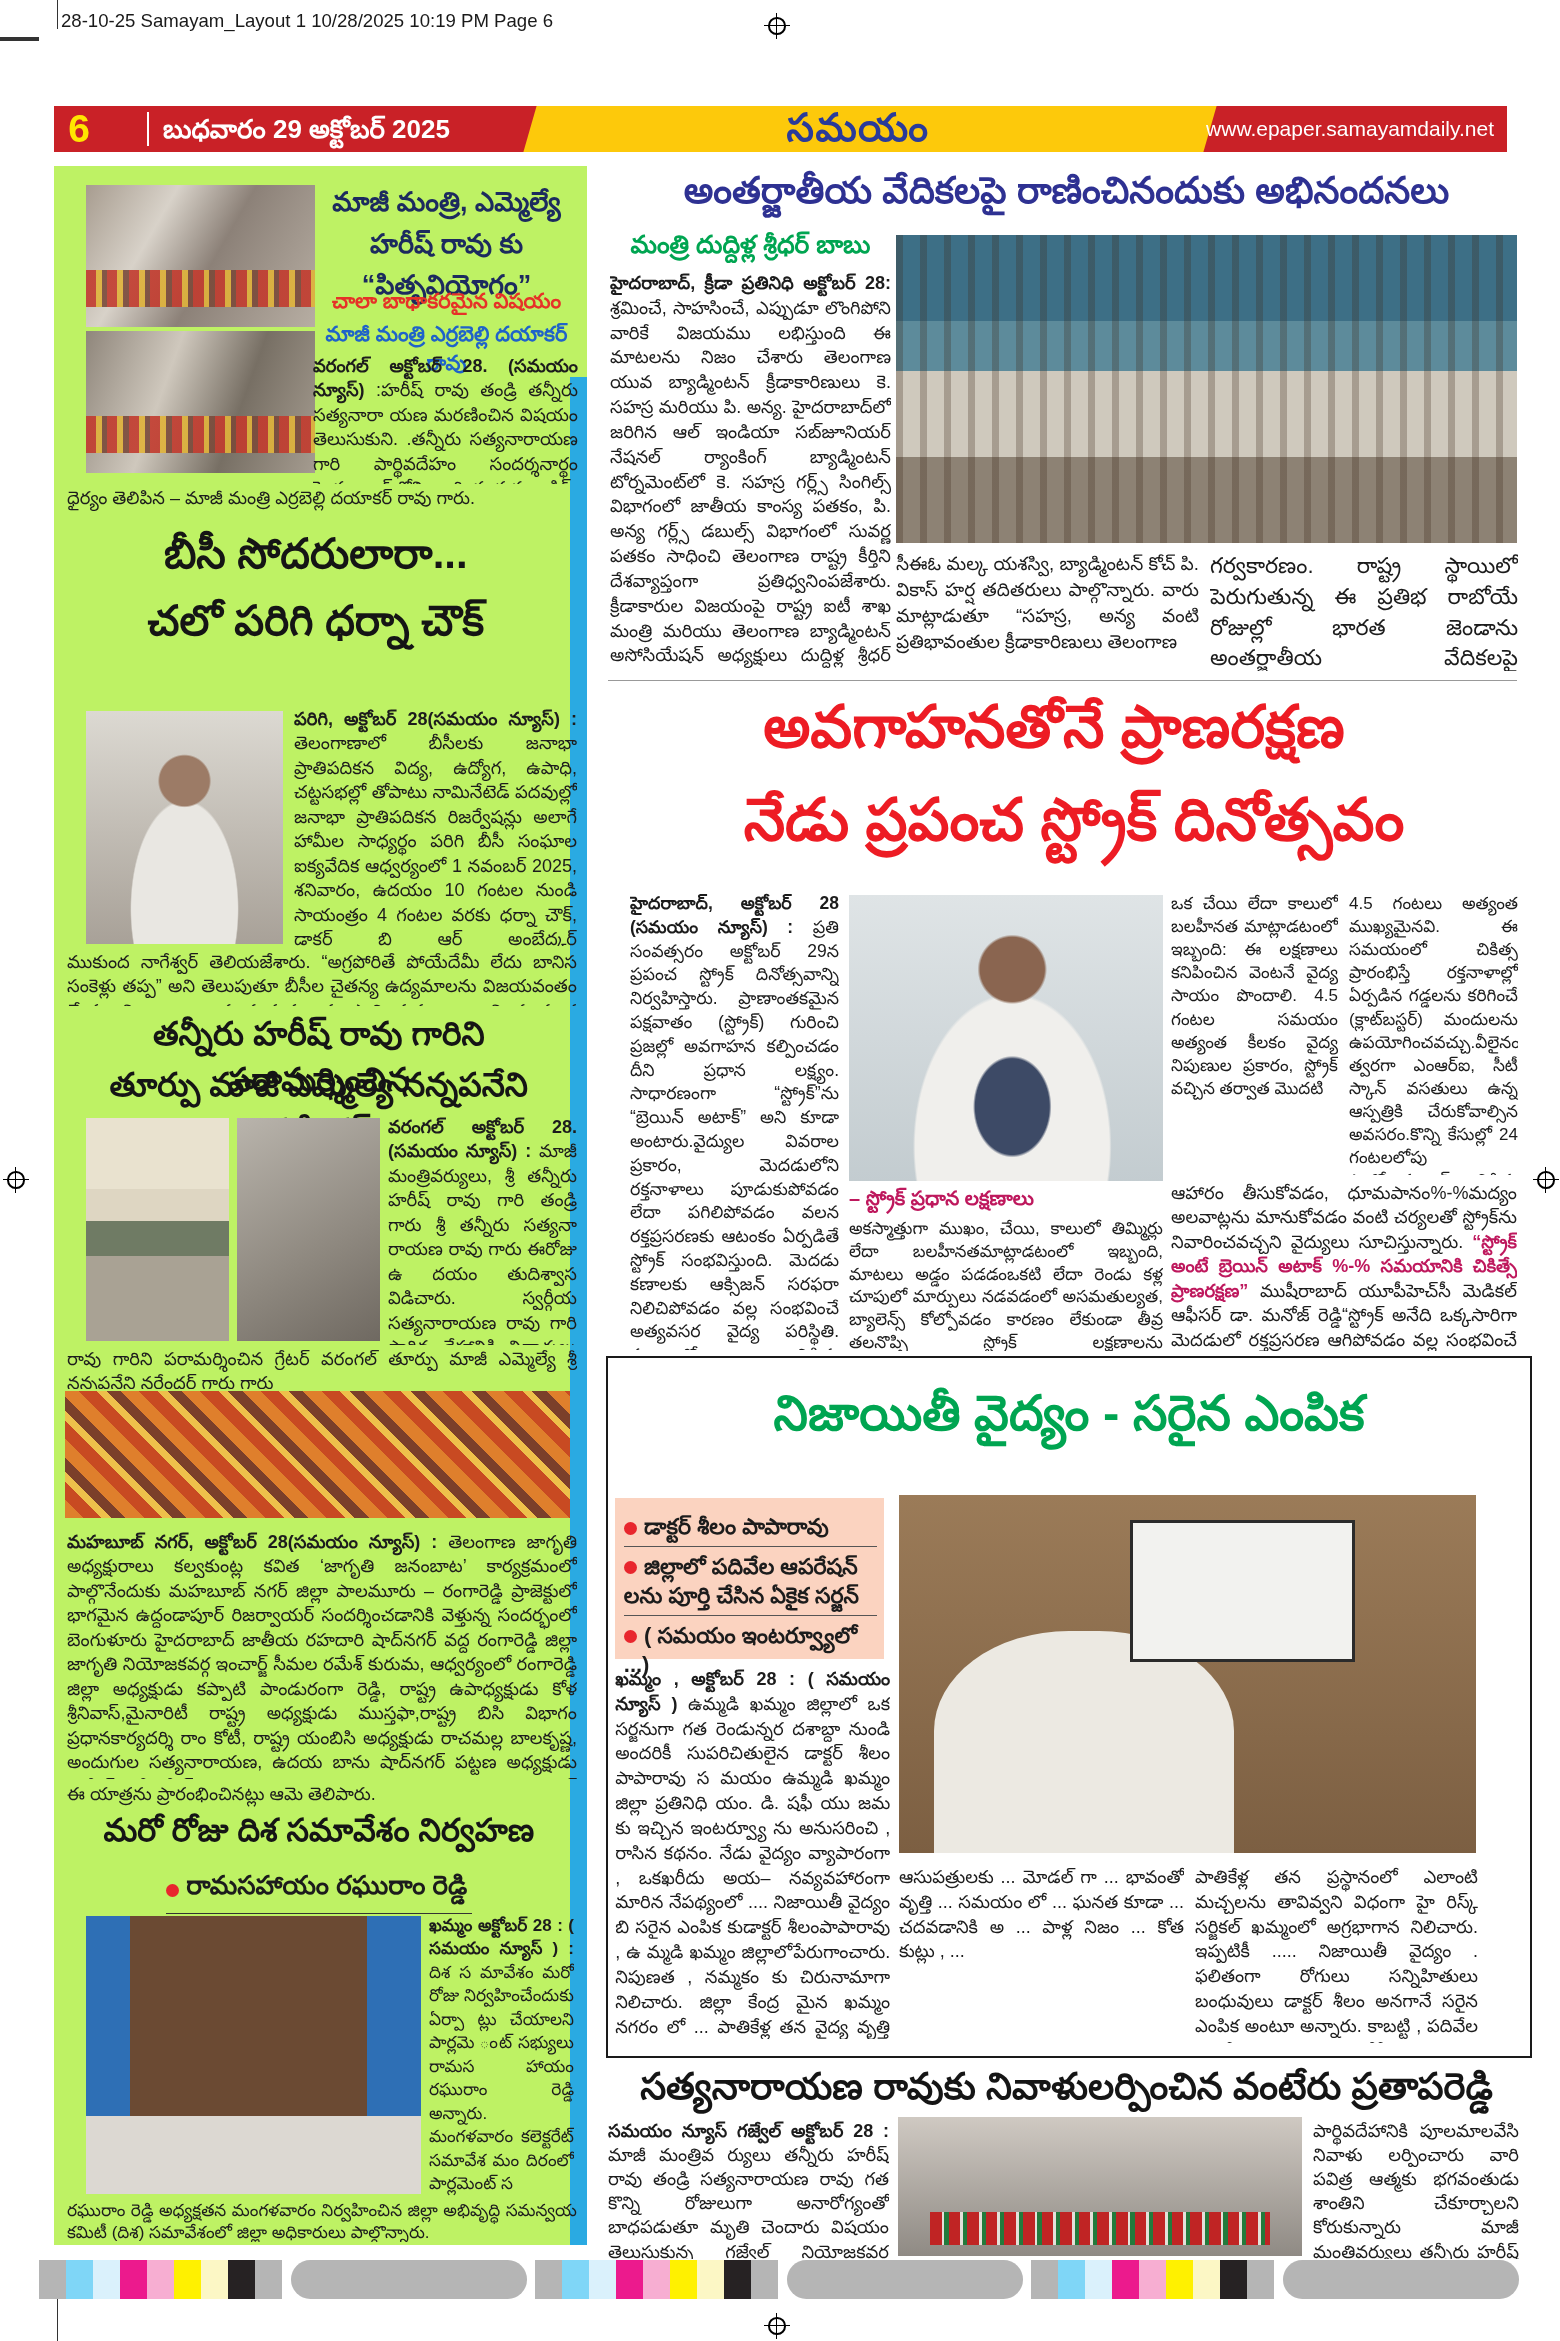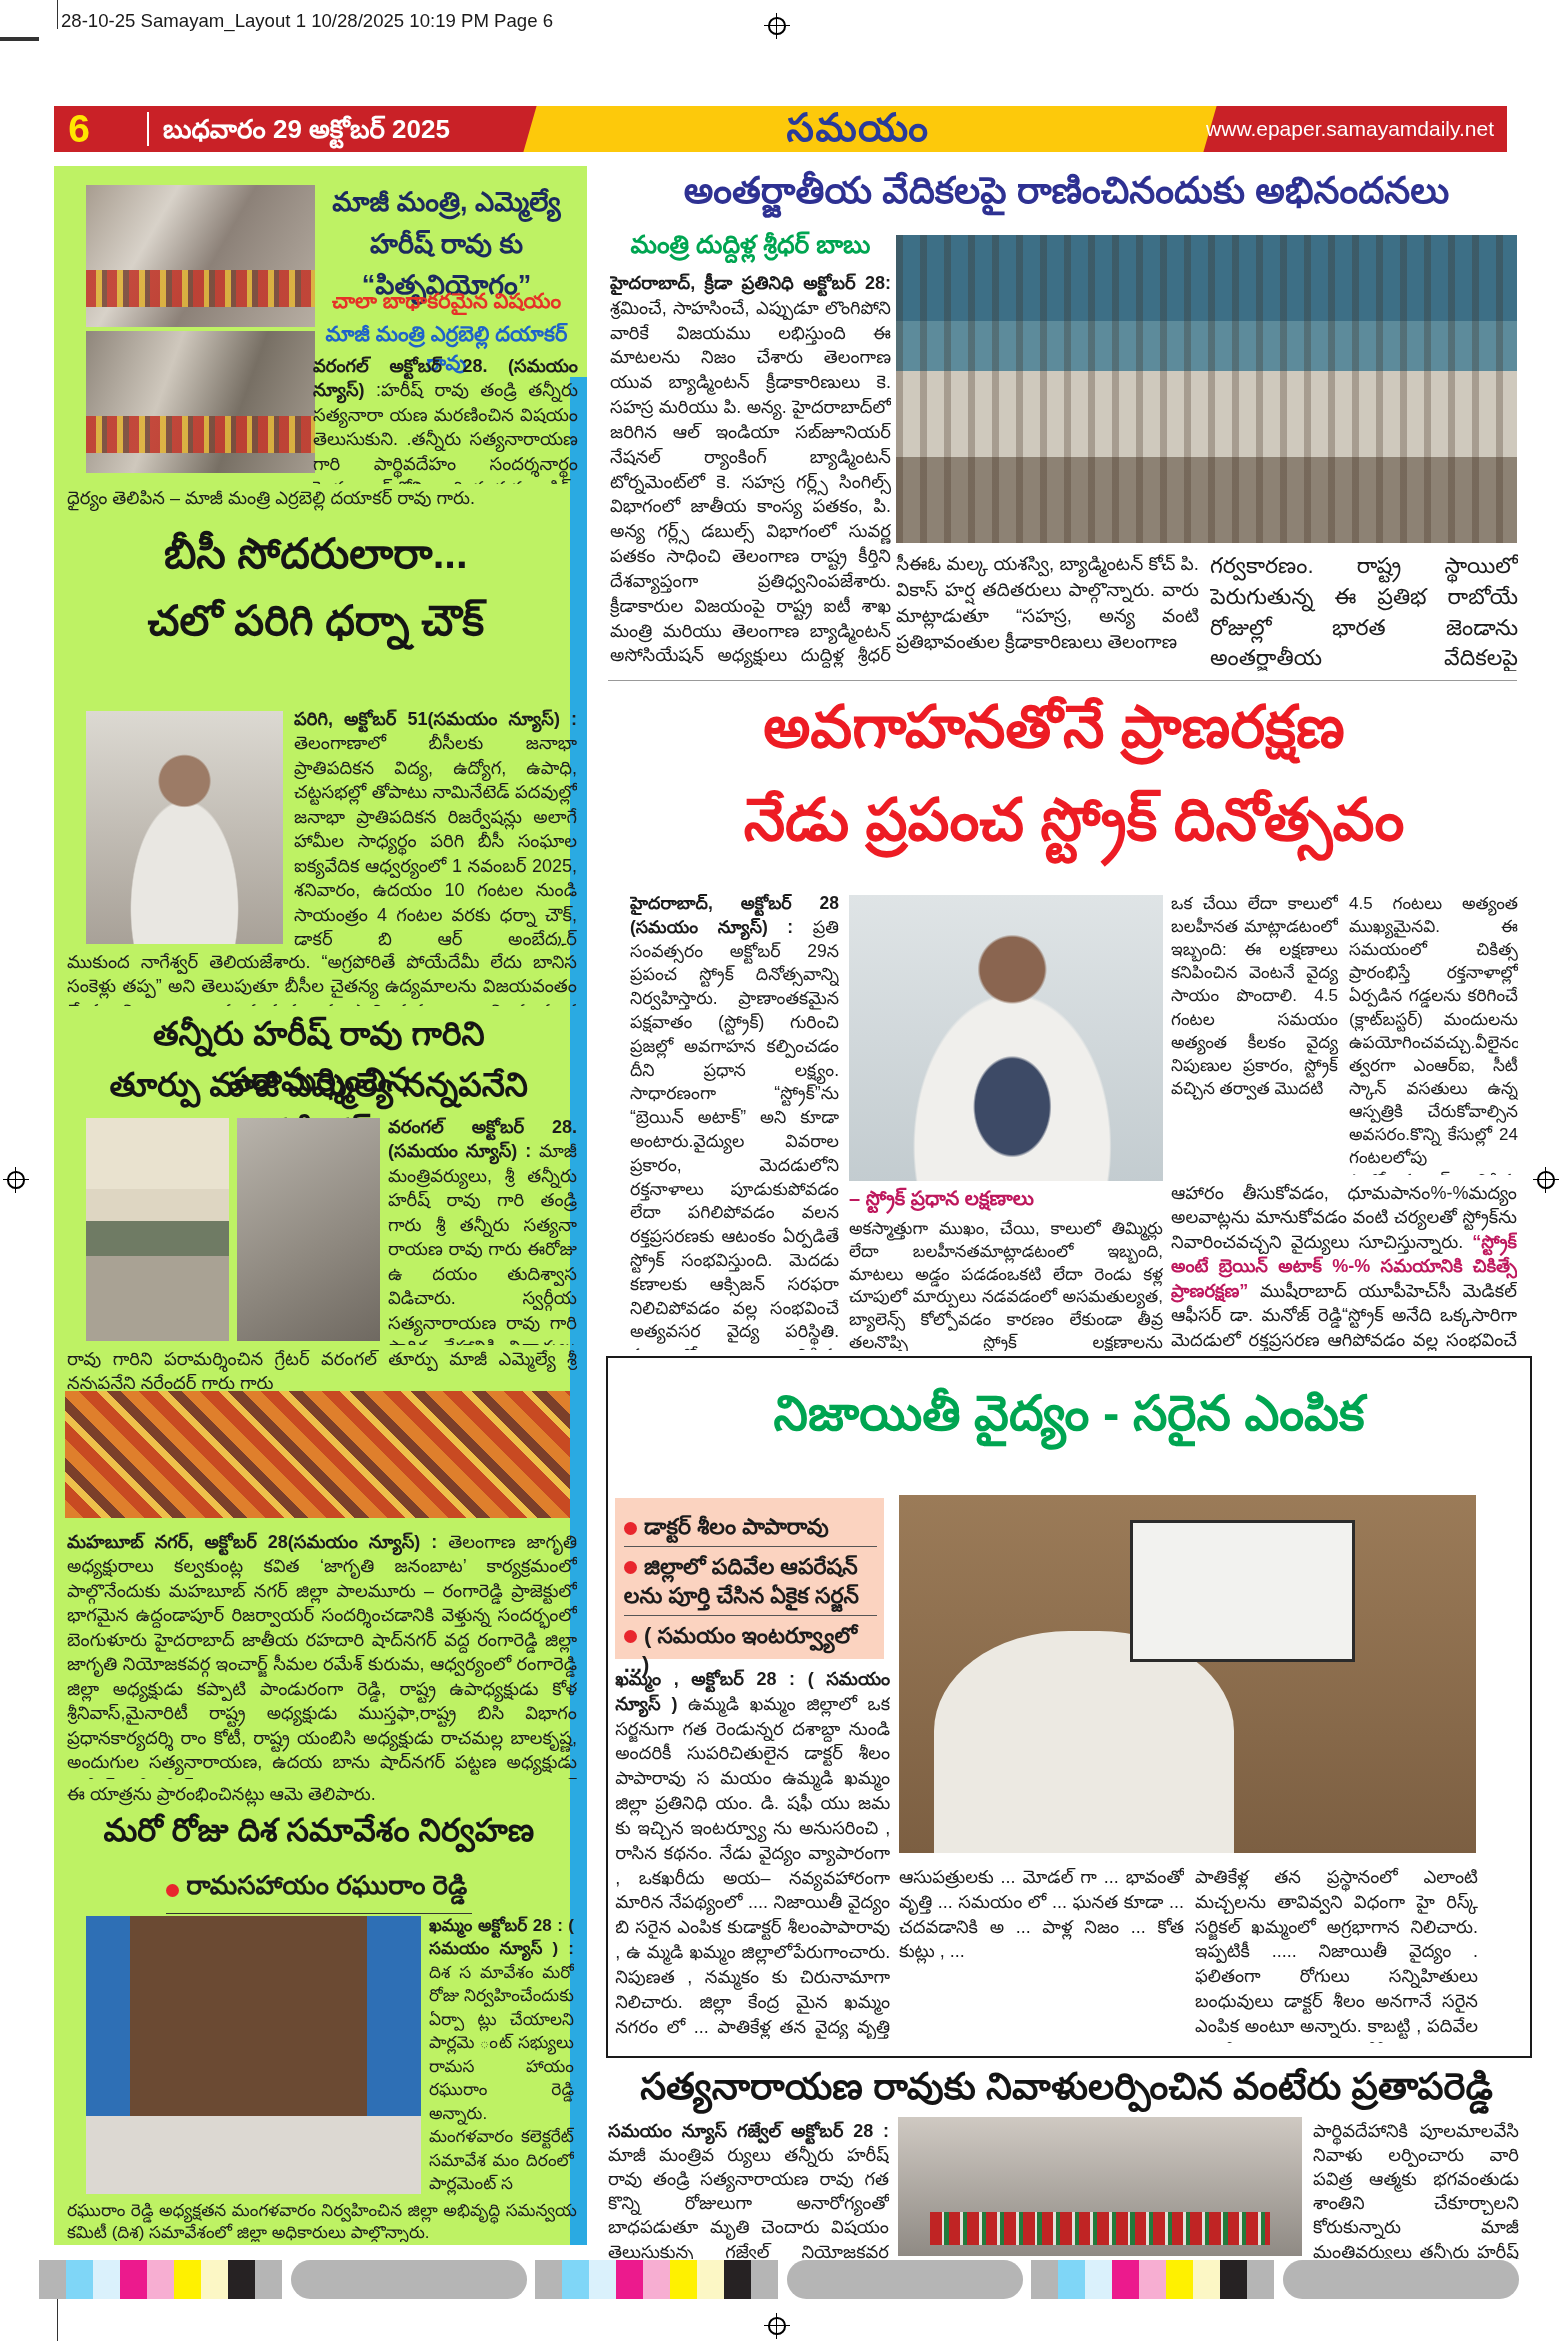--- a/index.html
+++ b/index.html
@@ -116,21 +116,21 @@
     <div class="abs just body-sm clip" style="left:259px;top:188px;width:265px;height:130px;">
       <span class="b">వరంగల్ అక్టోబర్ 28. (సమయం న్యూస్)</span>
       <span>:హరీష్ రావు తండ్రి తన్నీరు సత్యనారా యణ మరణించిన విషయం తెలుసుకుని. .తన్నీరు సత్యనారాయణ గారి పార్థివదేహం సందర్శనార్థం హైదరాబాద్‌లోని వారి స్వగృహం క్రిన్స్ విల్లాస్‌కి వెళ్ళి పార్థివ దేహానికి పూల మాల వేసి నివాళులర్పించి శ్రద్ధాంజలి ఘటించి హరీష్ రావు గారిని మరియు వారి కుటుంబ సభ్యులకు మనో</span>
     </div>
     <div class="abs body-sm" style="left:13px;top:320px;width:510px;">ధైర్యం తెలిపిన – మాజీ మంత్రి ఎర్రబెల్లి దయాకర్ రావు గారు.</div>
 
     <div class="abs ctr b hl-black" style="left:14.3px;top:364px;width:495px;font-size:42px;">బీసీ సోదరులారా...</div>
     <div class="abs ctr b hl-black" style="left:14.3px;top:431px;width:495px;font-size:42px;">చలో పరిగి ధర్నా చౌక్</div>
     <div class="abs ph ph-portrait" style="left:32px;top:545px;width:197px;height:233px;"></div>
     <div class="abs just body-sm clip" style="left:240px;top:541px;width:283px;height:239px;">
-      <span class="b">పరిగి, అక్టోబర్ 51(సమయం న్యూస్) :</span>
+      <span class="b">పరిగి, అక్టోబర్ 28(సమయం న్యూస్) :</span>
       <span>తెలంగాణాలో బీసీలకు జనాభా ప్రాతిపదికన విద్య, ఉద్యోగ, ఉపాధి, చట్టసభల్లో తోపాటు నామినేటెడ్ పదవుల్లో జనాభా ప్రాతిపదికన రిజర్వేషన్లు అలాగే హామీల సాధ్యర్థం పరిగి బీసీ సంఘాల ఐక్యవేదిక ఆధ్వర్యంలో 1 నవంబర్ 2025, శనివారం, ఉదయం 10 గంటల నుండి సాయంత్రం 4 గంటల వరకు ధర్నా చౌక్, డాక్టర్ బి ఆర్ అంబేద్కర్ చౌరస్తా,వికారాబాద్ జిల్లా పరిగి బీసీ సంఘాల జేఏసీ తెలంగాణ రాష్ట్ర నాయకులు</span>
     </div>
     <div class="abs just body-sm clip" style="left:13px;top:784px;width:510px;height:56px;">ముకుంద నాగేశ్వర్ తెలియజేశారు. “అగ్రపోరితే పోయేదేమీ లేదు బానిస సంకెళ్లు తప్ప” అని తెలుపుతూ బీసీల చైతన్య ఉద్యమాలను విజయవంతం చేయాలని – రాజ్యాంగబద్ధ హక్కులను సాధించుకుందాం అని ముకుంద నాగేశ్వర్ పిలుపునిచ్చారు.</div>
 
     <div class="abs ctr b hl-black" style="left:14.3px;top:849px;width:501px;font-size:33px;">తన్నీరు హరీష్ రావు గారిని పరామర్శించిన</div>
     <div class="abs ctr b hl-black" style="left:14.3px;top:900px;width:501px;font-size:33px;">తూర్పు మాజీ  ఎమ్మెల్యే నన్నపనేని నరేందర్</div>
     <div class="abs ph ph-canopy" style="left:32px;top:952px;width:143px;height:223px;"></div>
     <div class="abs ph ph-indoor" style="left:183px;top:952px;width:143px;height:223px;"></div>
     <div class="abs just body-sm clip" style="left:334px;top:949px;width:189px;height:230px;">
       <span class="b">వరంగల్ అక్టోబర్ 28. (సమయం న్యూస్) :</span>

